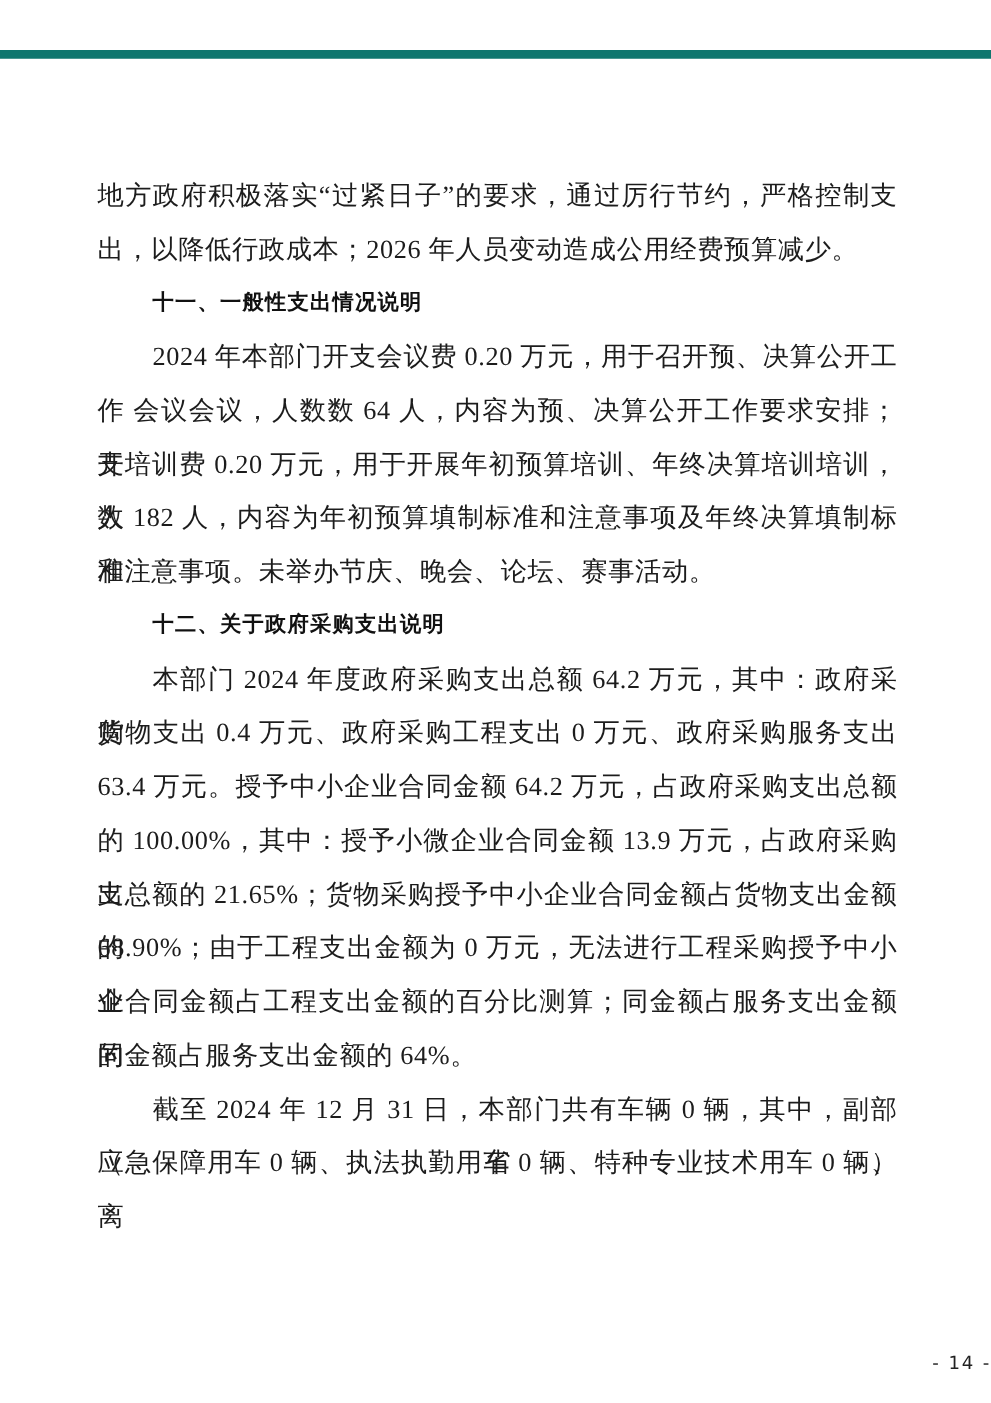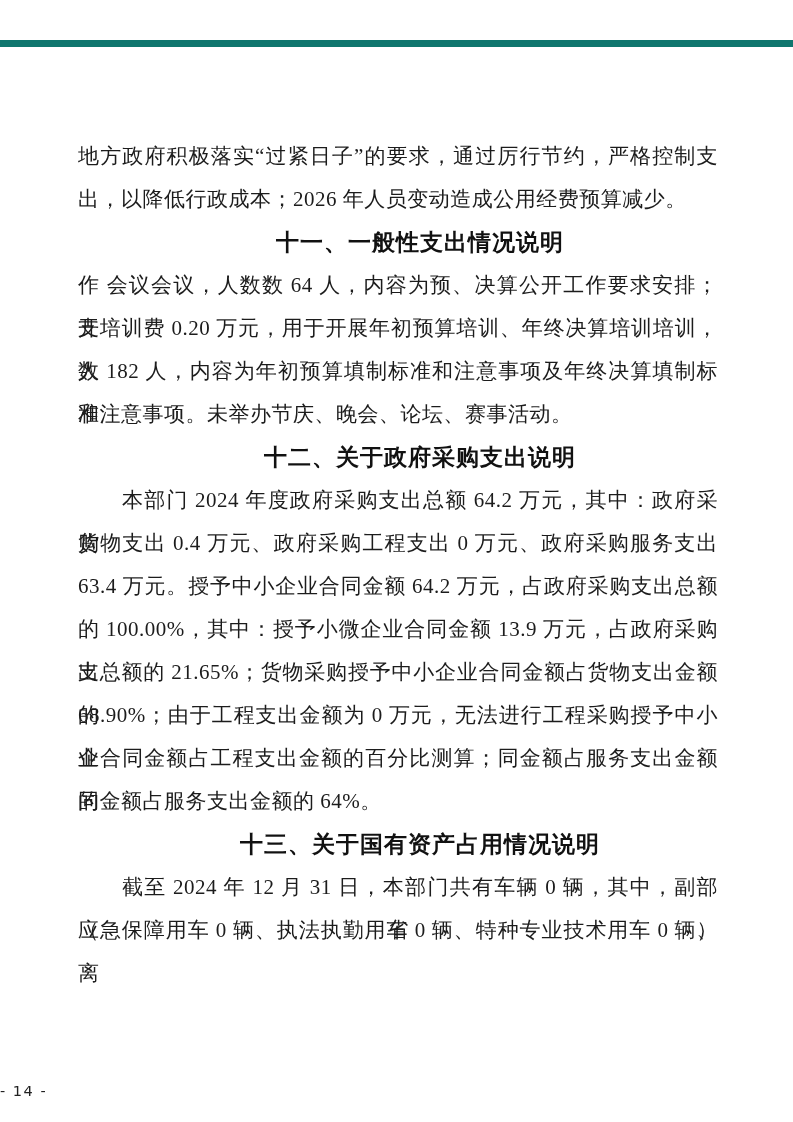--- a/index.html
+++ b/index.html
@@ -32,70 +32,69 @@
   }
   .line.full {
     white-space: normal;
     text-align: justify;
     text-align-last: justify;
   }
   .indent { text-indent: 44px; }
   .heading {
     font-family: "DejaVu Sans", "Liberation Sans", sans-serif;
     font-weight: 700;
-    font-size: 23px;
+    font-size: 17px;
     line-height: 43px;
     height: 43px;
     text-indent: 44px;
     letter-spacing: 1px;
     color: #111111;
-    text-align: center;
   }
   .footer {
     position: absolute;
     left: 0; right: 0; top: 1036px;
-    text-align: left;
+    text-align: right;
     font-size: 14.5px;
     letter-spacing: 1.5px;
     color: #222222;
     font-family: "DejaVu Sans", "Liberation Sans", sans-serif;
   }
 </style>
 </head>
 <body>
 
 <div class="page">
   <div class="content">
 
     <div>
       <div class="line full">地方政府积极落实“过紧日子”的要求，通过厉行节约，严格控制支</div>
       <div class="line">出，以降低行政成本；2026 年人员变动造成公用经费预算减少。</div>
     </div>
 
     <div class="heading">十一、一般性支出情况说明</div>
     <div>
+      <div class="line full indent">2024 年本部门开支会议费 0.20 万元，用于召开预、决算公开工</div>
       <div class="line full">作 会议会议，人数数 64 人，内容为预、决算公开工作要求安排；开</div>
       <div class="line full">支培训费 0.20 万元，用于开展年初预算培训、年终决算培训培训，人</div>
       <div class="line full">数 182 人，内容为年初预算填制标准和注意事项及年终决算填制标准</div>
       <div class="line">和注意事项。未举办节庆、晚会、论坛、赛事活动。</div>
     </div>
 
     <div class="heading">十二、关于政府采购支出说明</div>
     <div>
       <div class="line full indent">本部门 2024 年度政府采购支出总额 64.2 万元，其中：政府采购</div>
       <div class="line full">货物支出 0.4 万元、政府采购工程支出 0 万元、政府采购服务支出</div>
       <div class="line full">63.4 万元。授予中小企业合同金额 64.2 万元，占政府采购支出总额</div>
       <div class="line full">的 100.00%，其中：授予小微企业合同金额 13.9 万元，占政府采购支</div>
       <div class="line full">出总额的 21.65%；货物采购授予中小企业合同金额占货物支出金额的</div>
       <div class="line full">68.90%；由于工程支出金额为 0 万元，无法进行工程采购授予中小企</div>
       <div class="line full">业合同金额占工程支出金额的百分比测算；同金额占服务支出金额的</div>
       <div class="line">同金额占服务支出金额的 64%。</div>
     </div>
 
-    <div class="heading">十三、关于国有资产占用情况说明</div>
     <div>
       <div class="line full indent">截至 2024 年 12 月 31 日，本部门共有车辆 0 辆，其中，副部（省）</div>
       <div class="line full">应急保障用车 0 辆、执法执勤用车 0 辆、特种专业技术用车 0 辆、离</div>
     </div>
 
   </div>
 
   <div class="footer">- 14 -</div>
 </div>
 

